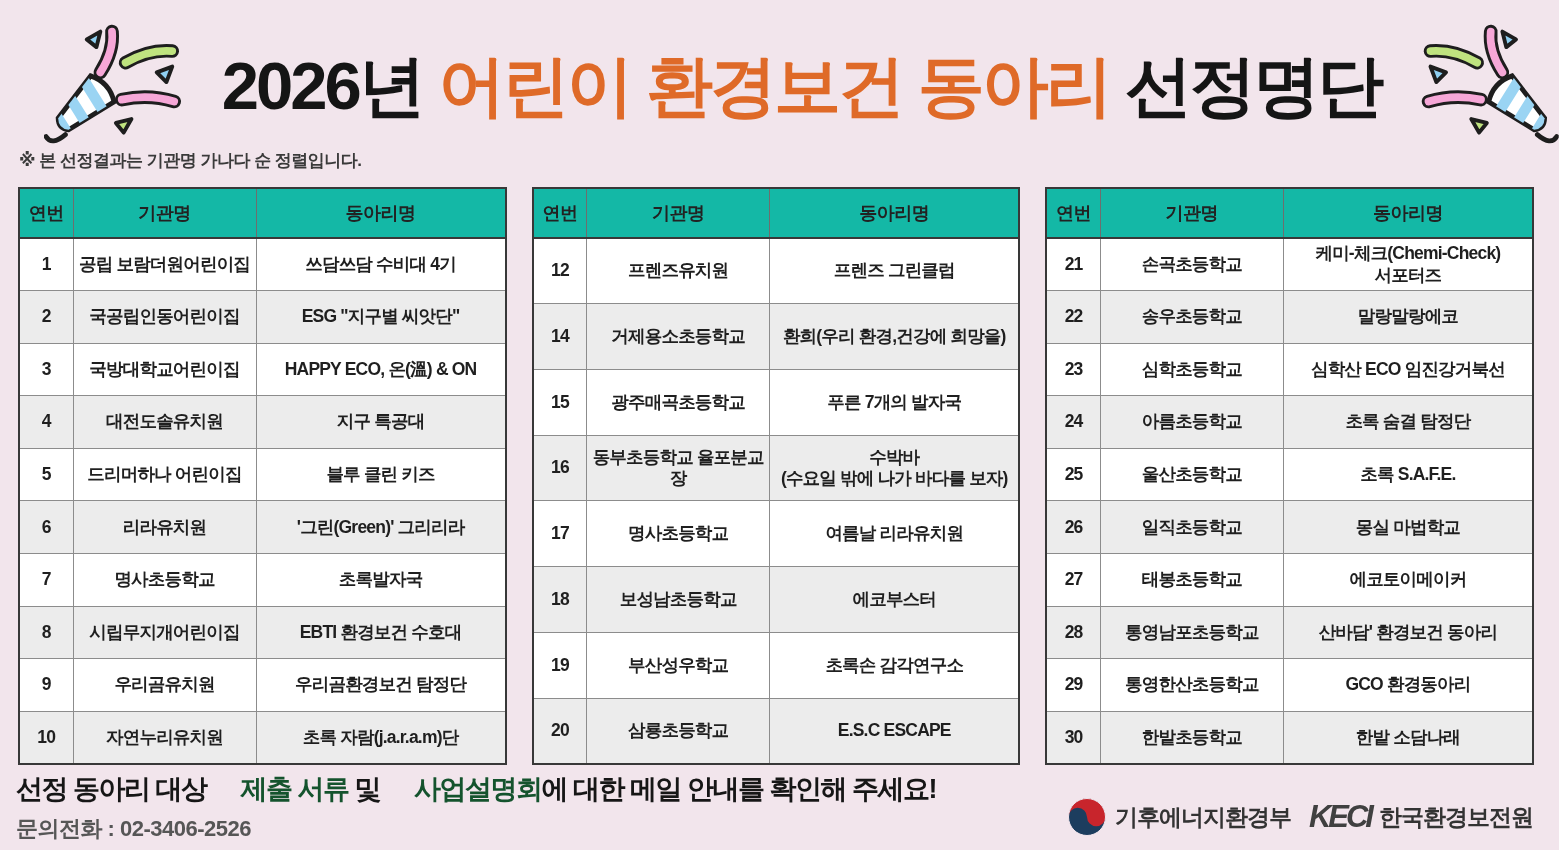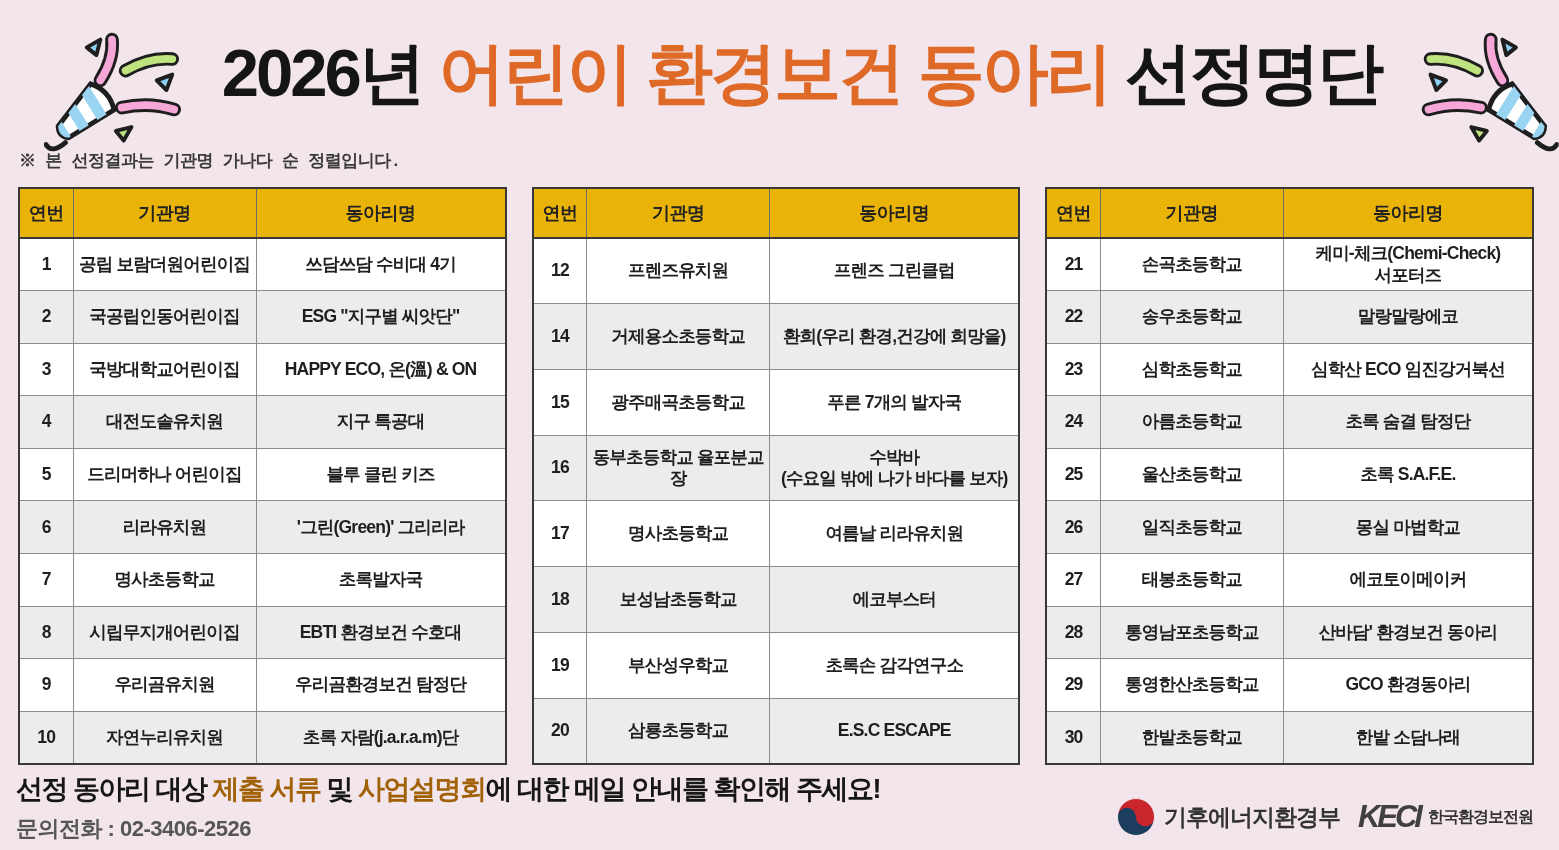--- a/index.html
+++ b/index.html
@@ -11,21 +11,21 @@
     overflow: hidden;
     color: #1c1c1c;
   }
 
   
   .title-row {
     position: absolute;
     top: 28px; left: 0; right: 0;
     height: 116px;
     display: flex;
-    align-items: flex-start;
+    align-items: center;
     justify-content: center;
     gap: 32px;
     padding-left: 44px;
   }
   .title-text {
     font-size: 67px;
     font-weight: 900;
     letter-spacing: -3px;
     white-space: nowrap;
   }
@@ -34,42 +34,41 @@
   .popper { width: 150px; height: 132px; }
   .popper.flip { transform: scaleX(-1); }
 
   .subtitle {
     position: absolute;
     left: 19px; top: 149px;
     font-size: 17px;
     font-weight: 600;
     color: #3a3a3a;
     letter-spacing: -0.5px;
-    font-family: Liberation Mono, monospace;
   }
 
   
   .tables-wrap {
     position: absolute;
     left: 18px; top: 187px;
     width: 1516px;
     display: flex;
     gap: 25px;
   }
   table.club-table {
     border-collapse: collapse;
     table-layout: fixed;
     width: 492px;
     background: #ffffff;
     border: 2px solid #383838;
   }
   table.club-table col.c-no   { width: 54px; }
   table.club-table col.c-org  { width: 183px; }
   table.club-table th {
-    background: #eab308;
+    background: #14b8a6;
     height: 50px;
     font-size: 18px;
     font-weight: 700;
     color: #222;
     border: 1px solid #6e6e6e;
     border-bottom: 2px solid #383838;
     letter-spacing: -0.5px;
   }
   table.club-table td {
     height: 52.6px;
@@ -91,21 +90,21 @@
   
   .footer-msg {
     position: absolute;
     left: 16px; top: 771px;
     font-size: 27px;
     font-weight: 800;
     letter-spacing: -1.5px;
     color: #161616;
     white-space: nowrap;
   }
-  .footer-msg .f-orange { color: #a16207; }
+  .footer-msg .f-orange { color: #14532d; margin-left: 28px; }
   .contact {
     position: absolute;
     left: 16px; top: 814px;
     font-size: 22px;
     font-weight: 600;
     color: #565656;
     letter-spacing: -0.5px;
   }
 
   
@@ -125,21 +124,21 @@
     margin-right: 10px;
   }
   .keci-mark {
     font-size: 31px;
     font-weight: 900;
     font-style: italic;
     color: #404040;
     letter-spacing: -3px;
   }
   .keci-name {
-    font-size: 16px;
+    font-size: 23px;
     font-weight: 700;
     color: #333;
     letter-spacing: -1px;
   }
 </style>
 </head>
 <body>
 
 <div class="title-row">
   <svg class="popper" viewBox="0 0 150 132">

